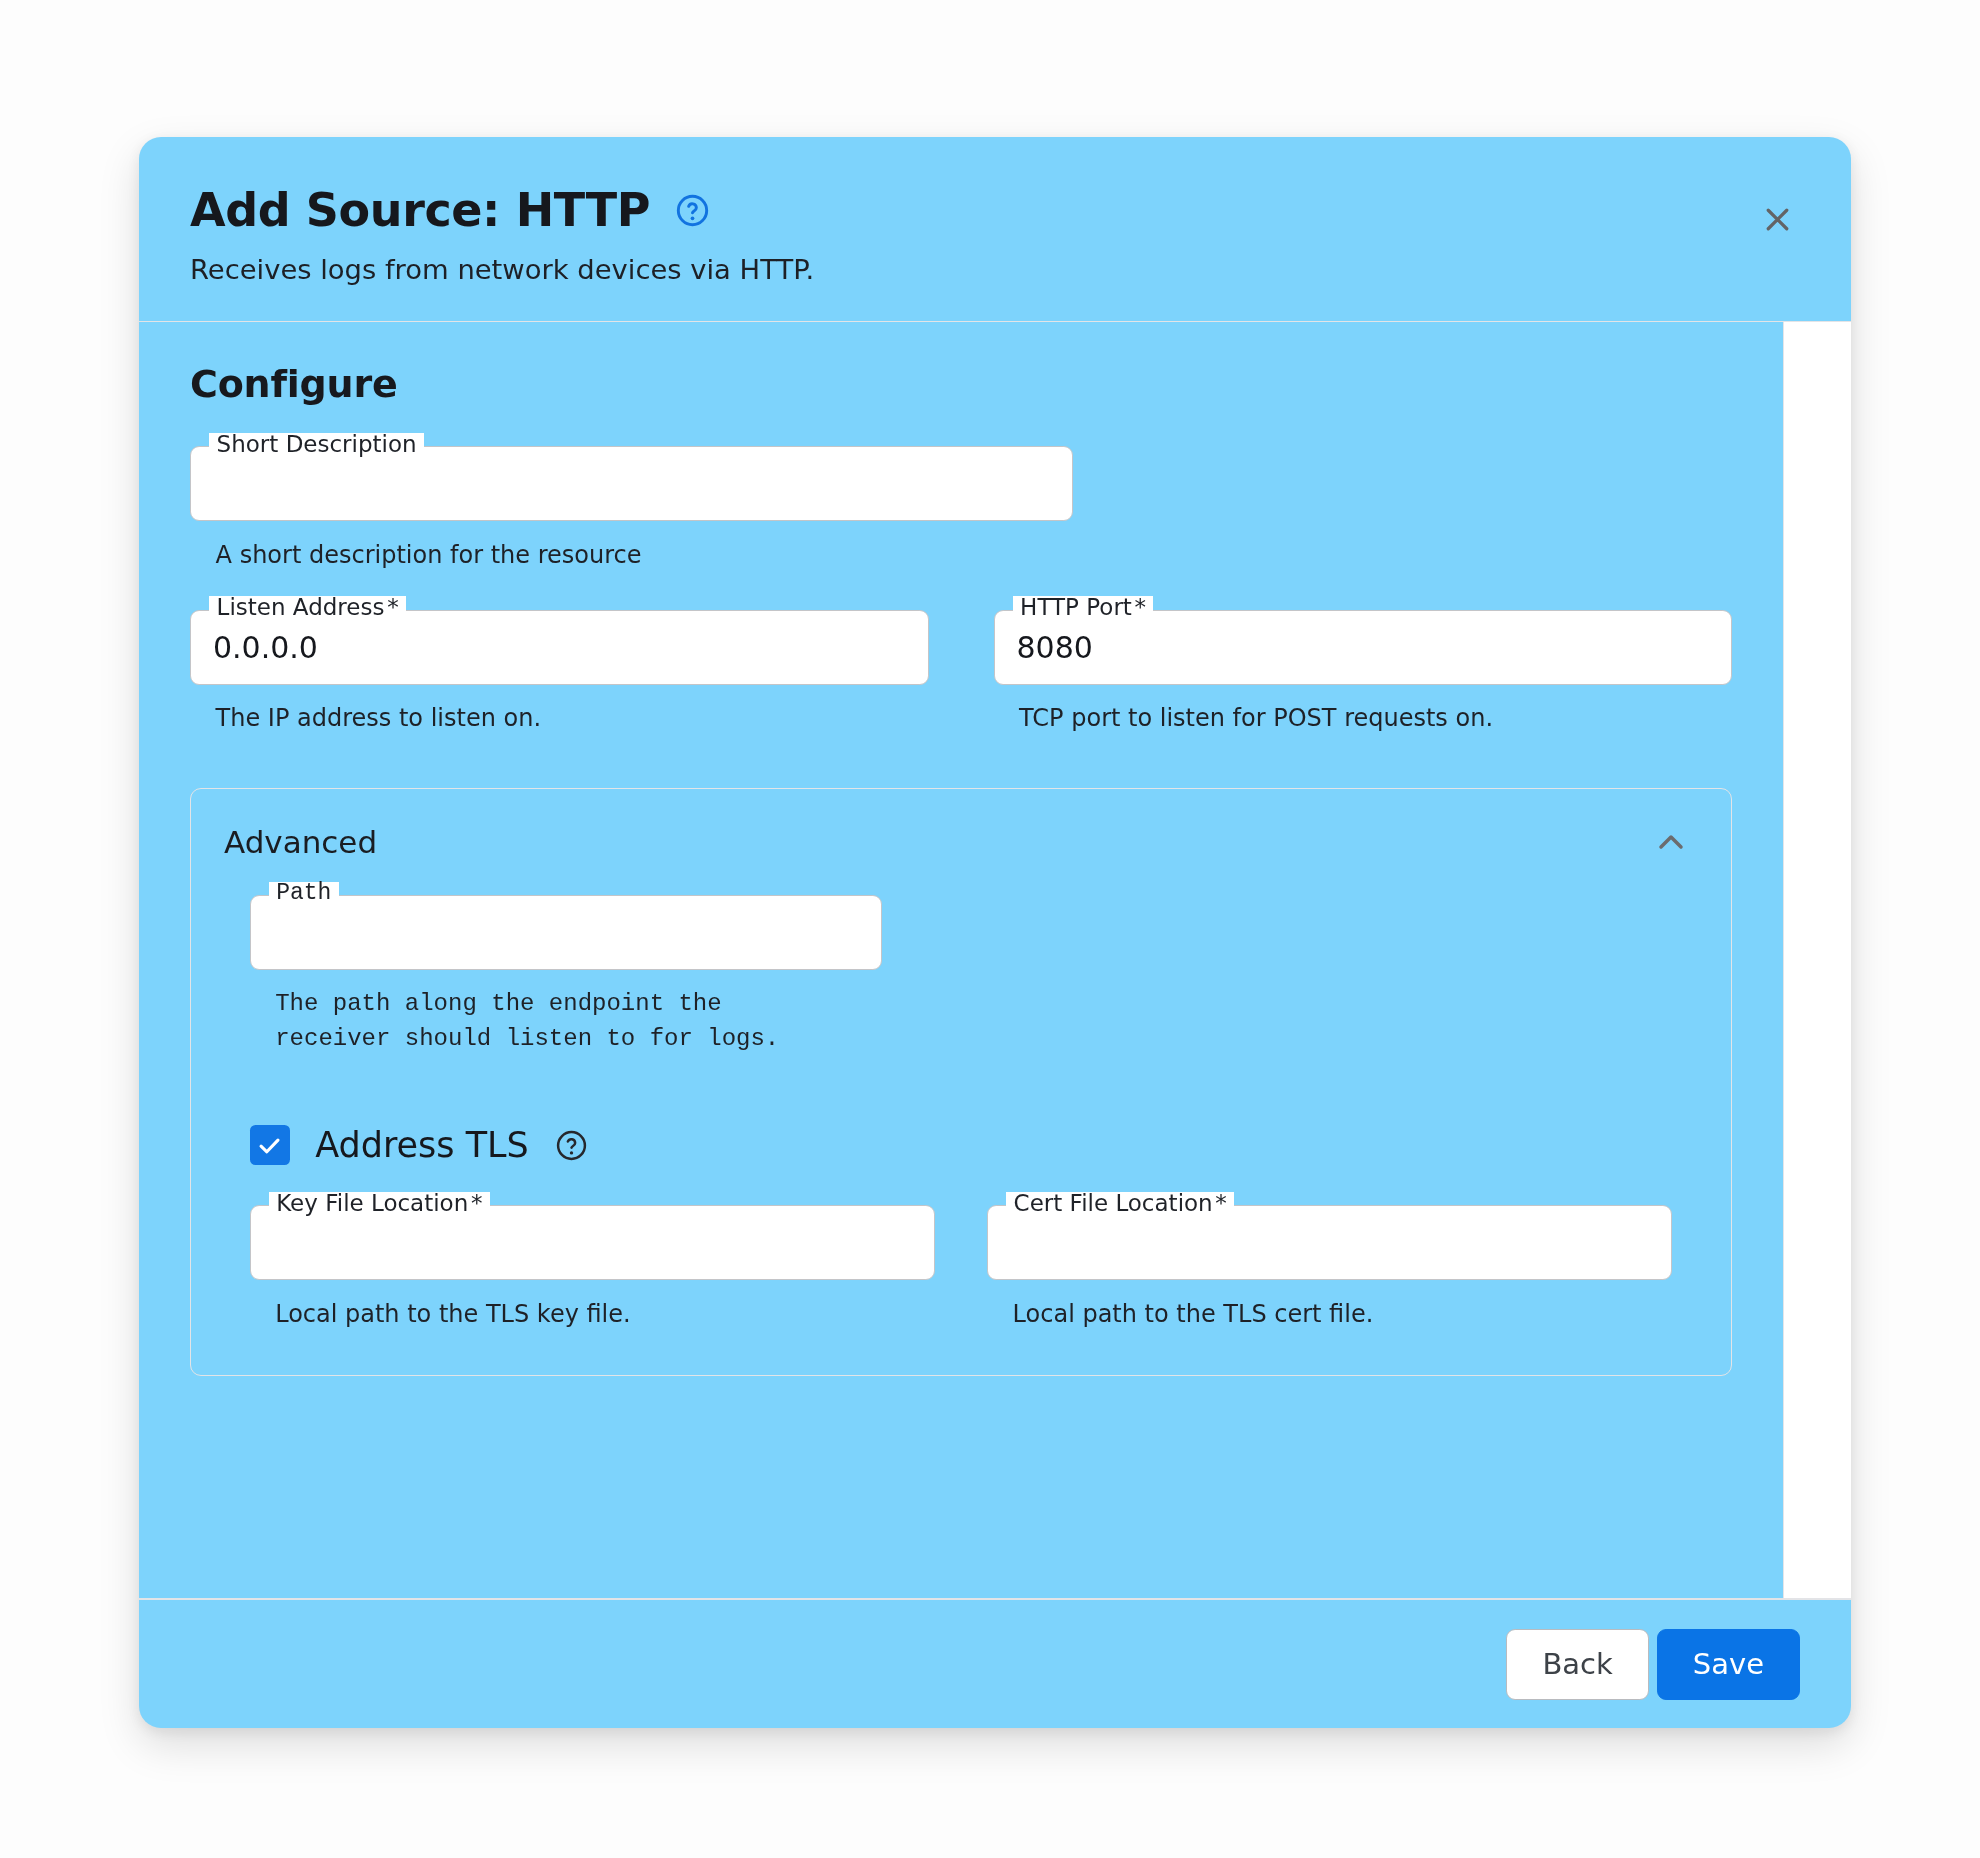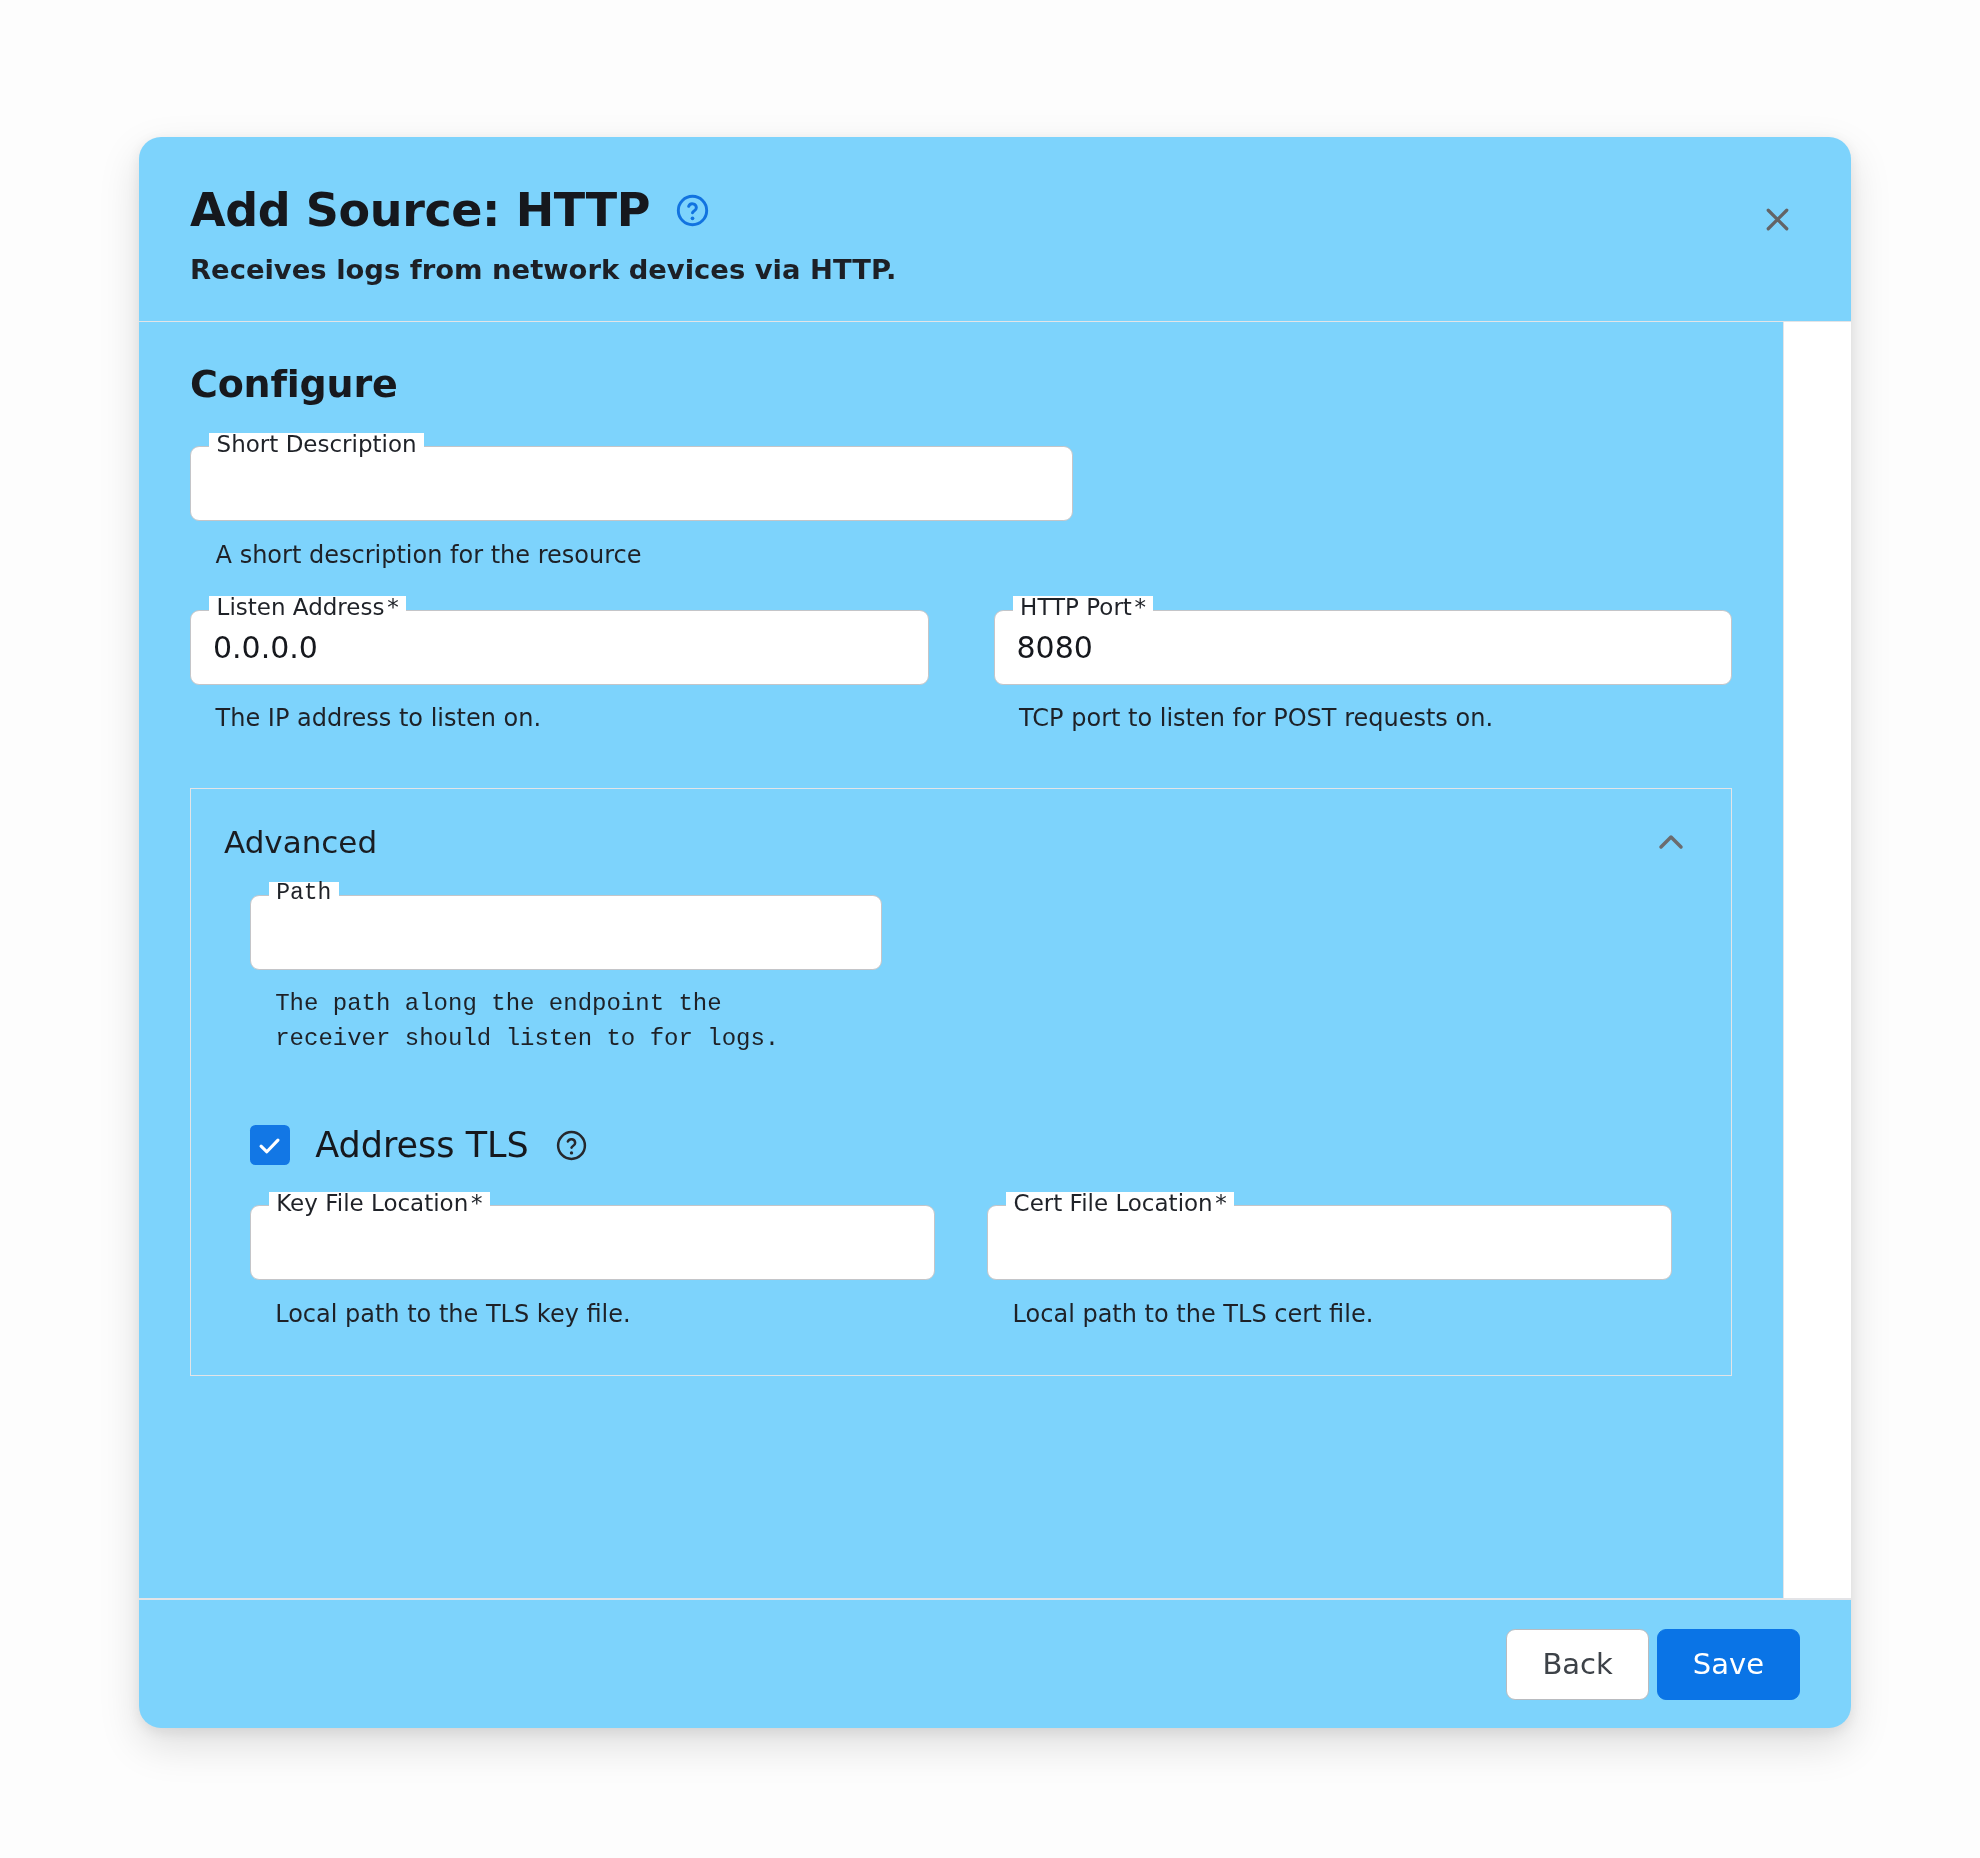--- a/index.html
+++ b/index.html
@@ -55,21 +55,21 @@
     height: 37px;
     flex: 0 0 auto;
     display: block;
     cursor: pointer;
   }
   .dialog-subtitle {
     font-size: 27.4px;
     color: #1d2026;
     margin-top: 16.4px;
     line-height: 1.3;
-    font-weight: 700;
+    font-weight: 400;
   }
   .close-btn {
     position: absolute;
     right: 48px;
     top: 57px;
     width: 51px;
     height: 51px;
     display: flex;
     align-items: center;
     justify-content: center;
@@ -164,21 +164,21 @@
     margin-top: 37px;
   }
   .row-2 > .col { flex: 1 1 0; min-width: 0; }
 
   .field-desc { width: 883px; }
 
   
   .advanced-panel {
     margin-top: 49px;
     border: 1.8px solid #e3e4e7;
-    border-radius: 0;
+    border-radius: 11px;
     padding: 0 33px 40px 33px;
   }
   .advanced-header {
     display: flex;
     align-items: center;
     justify-content: space-between;
     height: 106px;
     cursor: pointer;
   }
   .advanced-label {

